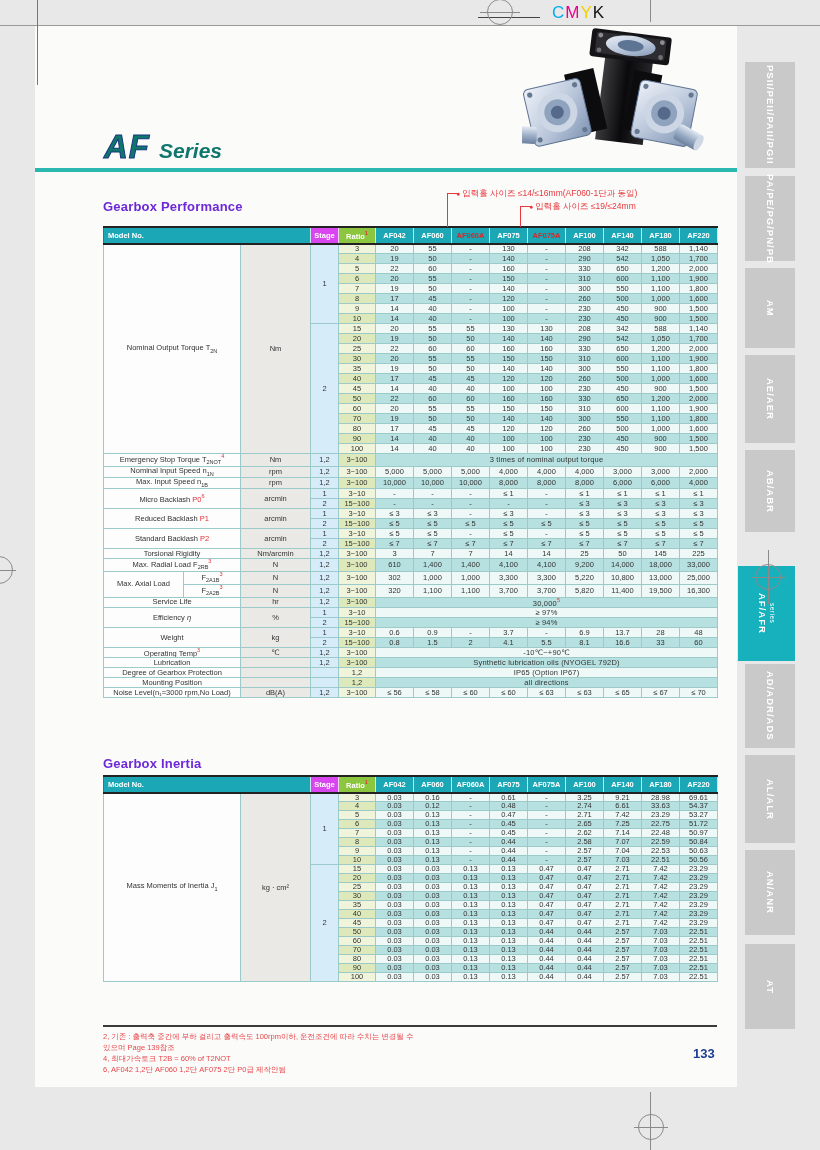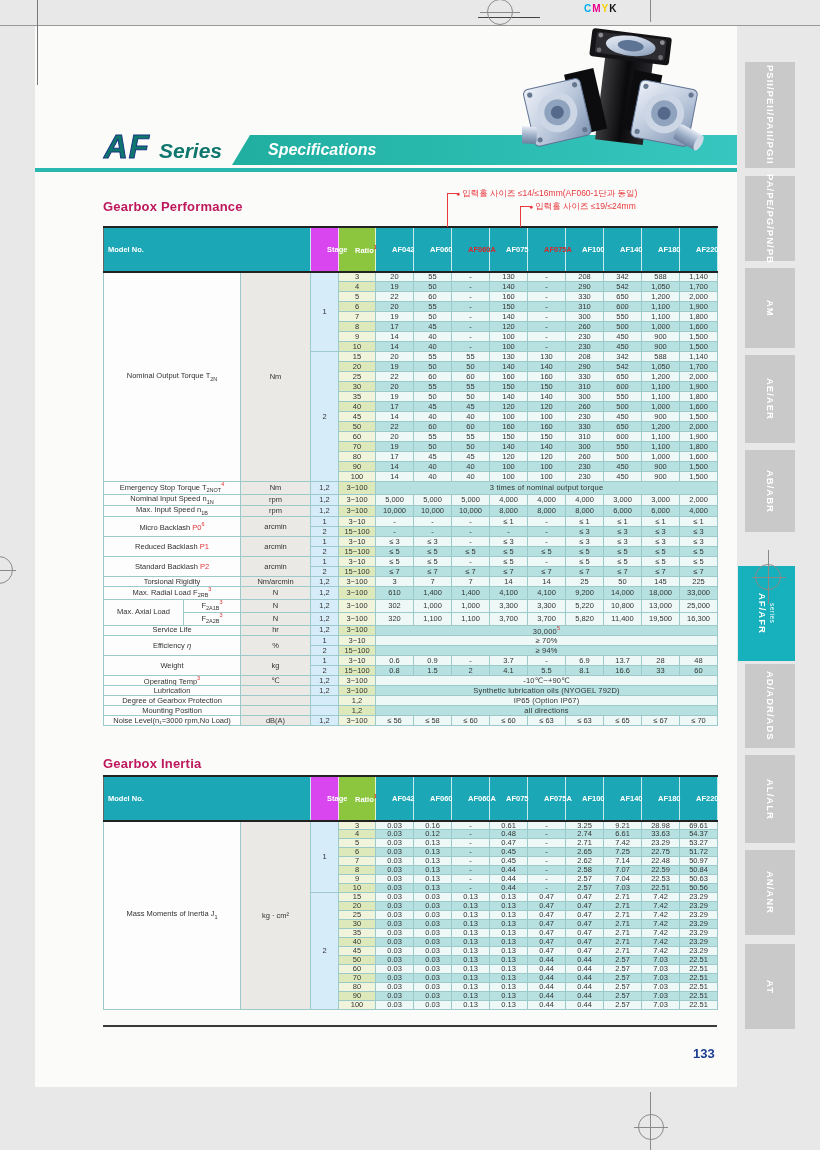--- a/index.html
+++ b/index.html
@@ -2,46 +2,46 @@
 <html><head>
 <meta charset="utf-8">
 <style>
   html,body{margin:0;padding:0;background:#e8e8e8;}
   *{box-sizing:border-box;}
   body{font-family:"Liberation Sans","DejaVu Sans",sans-serif;}
   .stage-wrap{position:relative;width:820px;height:1150px;background:#e8e8e8;overflow:hidden;}
   .sheet{position:absolute;left:35px;top:25px;width:702px;height:1062px;background:#fbfbfa;}
   
   .print-header{position:absolute;left:44px;top:4px;font-size:10.5px;color:#222;white-space:nowrap;}
-  .cmyk{position:absolute;left:584px;top:3px;font-size:10px;font-weight:bold;letter-spacing:1px;}
+  .cmyk{position:absolute;left:552px;top:3px;font-size:17px;font-weight:normal;letter-spacing:1px;}
   .cmyk span{display:inline-block;}
   .hairline-top{position:absolute;left:0;top:25px;width:820px;height:1px;background:#999;}
   .crop-vline-left{position:absolute;left:37px;top:0;width:1px;height:85px;background:#777;}
   .underline-2261{position:absolute;left:478px;top:17px;width:62px;height:1px;background:#444;}
   
   .af-logo{position:absolute;left:104px;top:128px;color:#0f766e;font-style:italic;white-space:nowrap;}
   .af-logo .big{font-size:33px;font-weight:900;letter-spacing:1px;-webkit-text-stroke:1px #16367f;}
   .af-logo .ser{font-size:21px;font-weight:bold;margin-left:9px;}
   .banner{position:absolute;left:232px;top:135px;width:505px;height:30px;
     background:linear-gradient(90deg,#1fae9f,#38c7c0);
     clip-path:polygon(18px 0,100% 0,100% 100%,0 100%);}
   .banner span{display:block;padding-left:36px;line-height:29px;color:#fff;font-style:italic;font-weight:bold;font-size:16px;}
   .teal-rule{position:absolute;left:35px;top:168px;width:702px;height:4px;background:#2ab7b0;}
   .product{position:absolute;left:522px;top:24px;width:182px;height:152px;z-index:5;}
   
-  .sec-h{position:absolute;font-size:13px;font-weight:bold;color:#be185d;letter-spacing:.2px;}
+  .sec-h{position:absolute;font-size:13px;font-weight:bold;color:#6d28d9;letter-spacing:.2px;}
   
   .ann{position:absolute;color:#e8383d;font-size:8.5px;white-space:nowrap;z-index:4;}
   .ann .blt{font-size:7px;margin-right:2px;}
   .ann-line{position:absolute;background:#e8383d;z-index:4;}
   
   table.ptable{position:absolute;border-collapse:collapse;table-layout:fixed;width:614px;
     font-size:7.5px;border:1px solid #666;border-top:2px solid #222;}
   table.ptable th{background:#1ba7b6;color:#fff;font-size:7.5px;font-weight:bold;height:14px;
-    border-right:1px solid rgba(255,255,255,.75);border-bottom:2px solid #222;padding:16px;}
+    border-right:1px solid rgba(255,255,255,.75);border-bottom:2px solid #222;padding:2px;}
   table.ptable th.th-model{text-align:left;padding-left:4px;}
   table.ptable th.th-stage{background:#d946ef;}
   table.ptable th.th-ratio{background:#8cc63f;}
   table.ptable th.red-model{color:#d42a2a;}
   table.ptable td{border:1px solid #9ccaca;text-align:center;color:#333;padding:0;line-height:1.05;overflow:hidden;white-space:nowrap;}
   table.t-perf td{height:10px;}
   table.t-inertia td{height:9px;}
   td.lab{background:#fdfdfd;text-align:left;padding-left:3px;border-color:#b5b5b5;color:#222;}
   td.unit{background:#eae9e5;border-color:#b5b5b5;color:#222;}
   td.stg{background:#d6ecf9;}
@@ -78,23 +78,20 @@
   <div class="sheet"></div>
 
   <div class="cmyk" id="cmyk-mark"><span style="color: rgb(0, 174, 239);">C</span><span style="color: rgb(236, 0, 140);">M</span><span style="color: rgb(245, 208, 0);">Y</span><span style="color: rgb(17, 17, 17);">K</span></div>
   <div class="underline-2261"></div>
   <div class="hairline-top"></div>
   <div class="crop-vline-left"></div>
 
   <div class="af-logo">
     <span class="big">AF</span><span class="ser">Series</span>
   </div>
-  <div class="banner">
-    <span>Specifications</span>
-  </div>
   <div class="teal-rule"></div>
 
   <svg class="product" viewBox="0 0 182 152">
     <defs>
       <linearGradient id="gsilver" x1="0" y1="0" x2="1" y2="1">
         <stop offset="0" stop-color="#eef2f9"></stop>
           <stop offset=".55" stop-color="#b9c6da"></stop>
           <stop offset="1" stop-color="#7e93b2"></stop>
       </linearGradient>
       <linearGradient id="gshaft" x1="0" y1="0" x2="0" y2="1">
@@ -644,21 +641,21 @@
           <td class="unit" rowspan="1">hr</td>
           <td class="stg">1,2</td>
           <td class="rat drk">3~100</td>
           <td class="spn drk" colspan="9">30,000<sup class="red">5</sup></td>
         </tr>
         <tr>
           <td class="lab" rowspan="2" colspan="2"><span>Efficiency</span><span class="it"> η</span></td>
           <td class="unit" rowspan="2">%</td>
           <td class="stg">1</td>
           <td class="rat lgt">3~10</td>
-          <td class="spn lgt" colspan="9">≥ 70%</td>
+          <td class="spn lgt" colspan="9">≥ 97%</td>
         </tr>
         <tr>
           <td class="stg">2</td>
           <td class="rat drk">15~100</td>
           <td class="spn drk" colspan="9">≥ 94%</td>
         </tr>
         <tr>
           <td class="lab" rowspan="2" colspan="2"><span>Weight</span></td>
           <td class="unit" rowspan="2">kg</td>
           <td class="stg">1</td>
@@ -1022,20 +1019,25 @@
           <td class="val lgt">0.44</td>
           <td class="val lgt">2.57</td>
           <td class="val lgt">7.03</td>
           <td class="val lgt">22.51</td>
         </tr>
       </tbody>
   </table>
 
   <div class="foot-rule"></div>
   <div class="footnotes">
+    <div class="fcol-r" id="fn-right">
+        <div>2, 기존 : 출력축 중간에 부하 걸리고 출력속도 100rpm이하, 운전조건에 따라 수치는 변경될 수 있으며 Page 139참조</div>
+        <div>4, 최대가속토크 T2B = 60% of T2NOT</div>
+        <div>6, AF042 1,2단 AF060 1,2단 AF075 2단 P0급 제작안됨</div>
+      </div>
   </div>
 
   <div class="page-num">133</div>
 
   <div id="sidebar">
       <div class="tab" style="top: 62px; height: 106px;">
         <span class="vtext">PSII/PEII/PAII/PGII</span>
       </div>
       <div class="tab" style="top: 176px; height: 85px;">
         <span class="vtext">PA/PE/PG/PN/PB</span>

